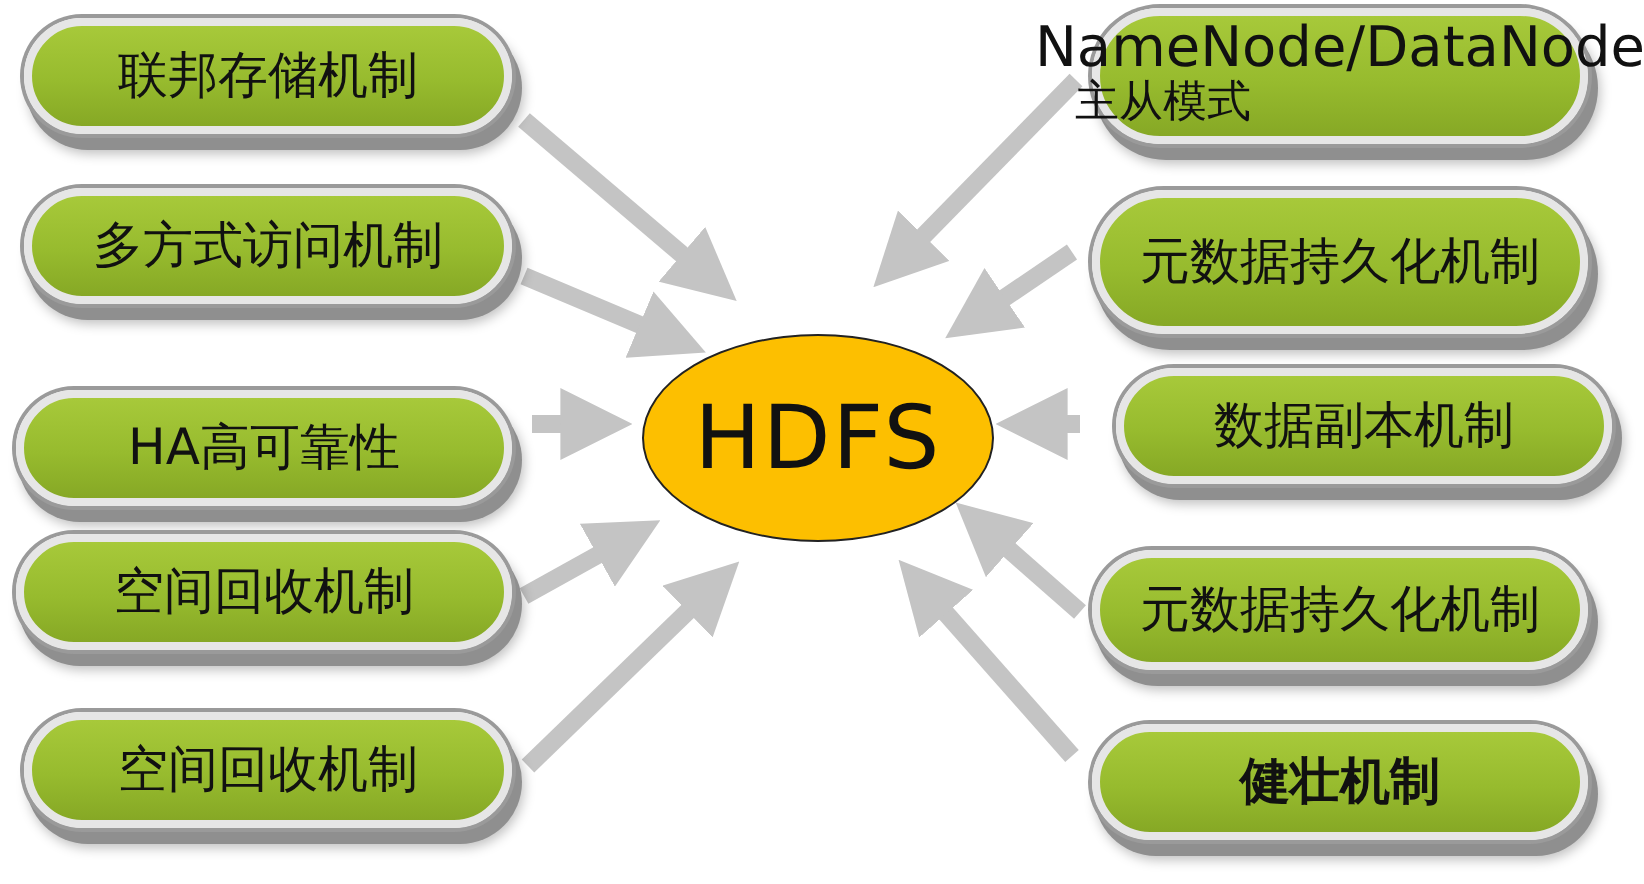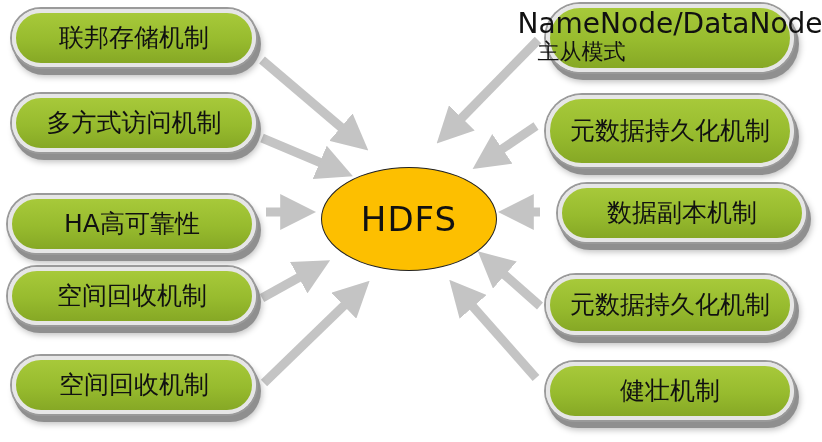--- a/index.html
+++ b/index.html
@@ -13,21 +13,21 @@
     box-shadow: 0 0 0 2px #9a9a9a, 3px 6px 0 2px #8f8f8f, 4px 8px 6px 2px rgba(0,0,0,0.25);
     display:flex; align-items:center; justify-content:center; 
     color:#111; font-size:25px; line-height:30px;
   }
   .node.two { font-size:24px; line-height:28px; }
   .node .l2 { display:block; font-size:22px; }
   .center {
     position:absolute; left:321px; top:167px; width:176px; height:104px;
     border-radius:50%; background:#fdbf00; border:1.5px solid #222;
     display:flex; align-items:center; justify-content:center;
-    font-size:34px; letter-spacing:1px; color:#111; box-sizing:border-box;
+    font-size:44px; letter-spacing:1px; color:#111; box-sizing:border-box;
   }
   svg.arrows { position:absolute; left:0; top:0; }
 </style>
 </head>
 <body>
 
 <svg class="arrows" width="822" height="442">
   <defs>
     <marker id="ah" markerWidth="4" markerHeight="4" refX="2.2" refY="2" orient="auto" markerUnits="strokeWidth">
       <path d="M0,0 L4,2 L0,4 z" fill="#c4c4c4"></path>
@@ -73,19 +73,19 @@
   <div>
     <span style="display:block;font-size:25px;">元数据持久化机制</span>
   </div>
 </div>
 <div class="node" style="left:558px;top:184px;width:248px;height:58px;">
   <span>数据副本机制</span>
 </div>
 <div class="node" style="left:546px;top:275px;width:248px;height:60px;">
   <span>元数据持久化机制</span>
 </div>
-<div class="node" style="left:546px;top:362px;width:248px;height:58px;">
+<div class="node" style="left:546px;top:362px;width:248px;height:58px;font-weight:bold;">
   <span>健壮机制</span>
 </div>
 
 <div class="center">
   <span>HDFS</span>
 </div>
 
 </body></html>

